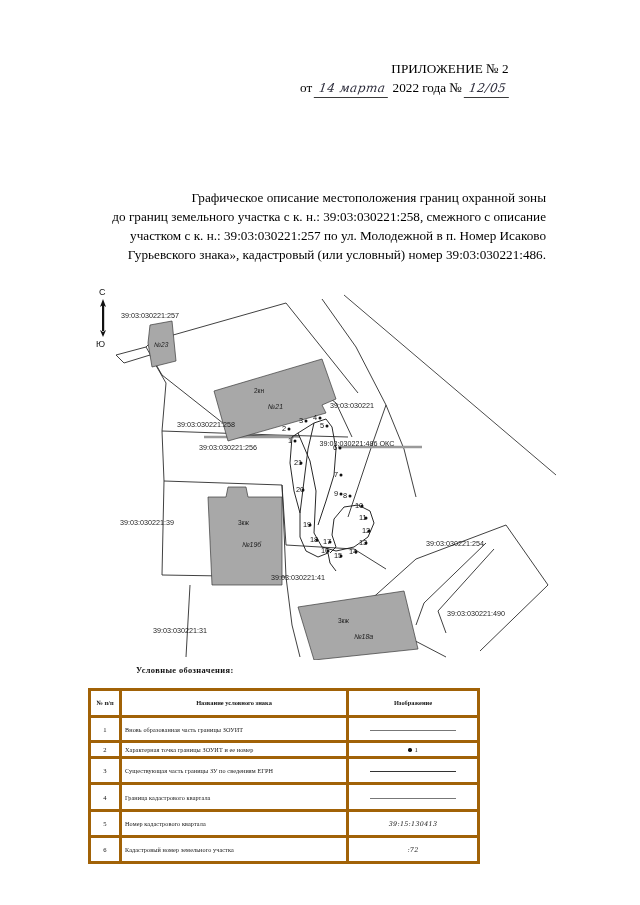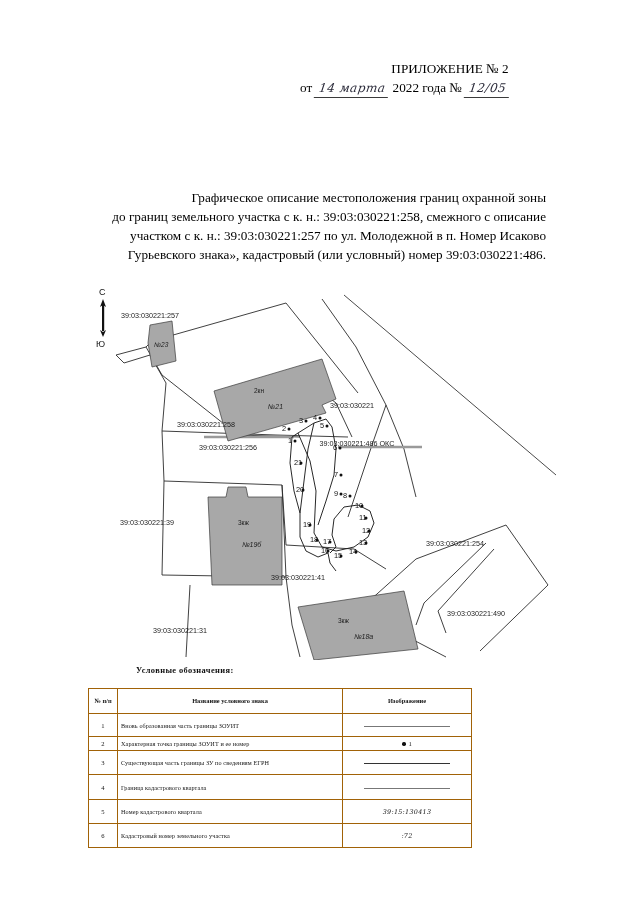--- a/index.html
+++ b/index.html
@@ -92,21 +92,21 @@
     left: 88px;
     top: 688px;
     width: 362px;
     border-collapse: collapse;
     table-layout: fixed;
     font-family: "Liberation Serif", serif;
     font-size: 6.2px;
     color: #141414;
   }
   .legend-table td, .legend-table th {
-    border: 1px solid #a16207;
+    border: 3px solid #a16207;
     padding: 2px 3px;
     vertical-align: middle;
     margin-left: 12px;
   }
   .legend-table th {
     font-weight: bold;
     text-align: center;
     font-size: 6.4px;
     line-height: 1.15;
   }

